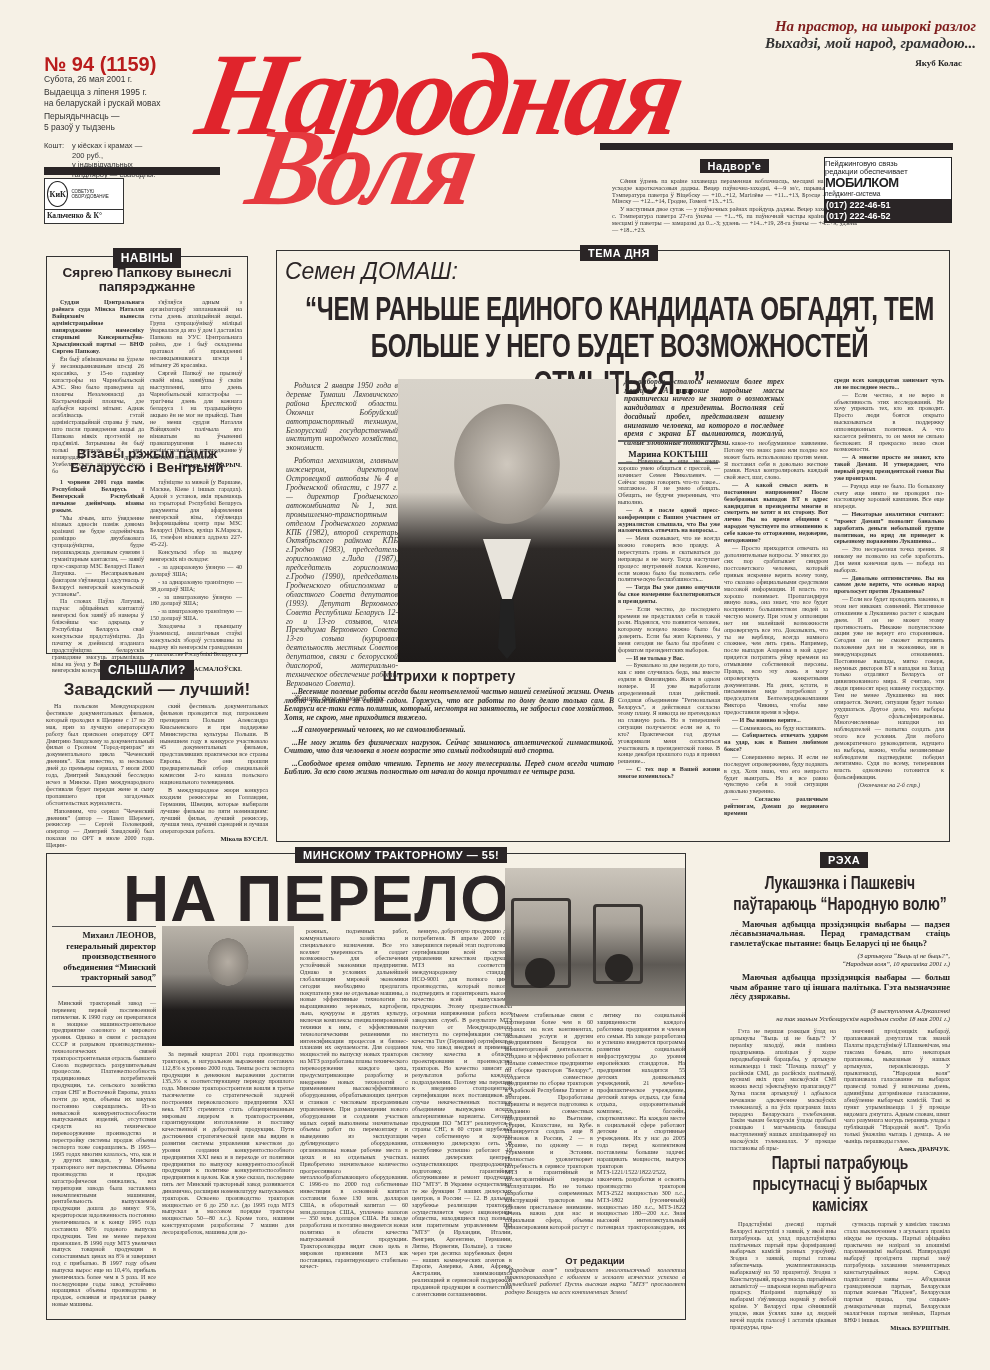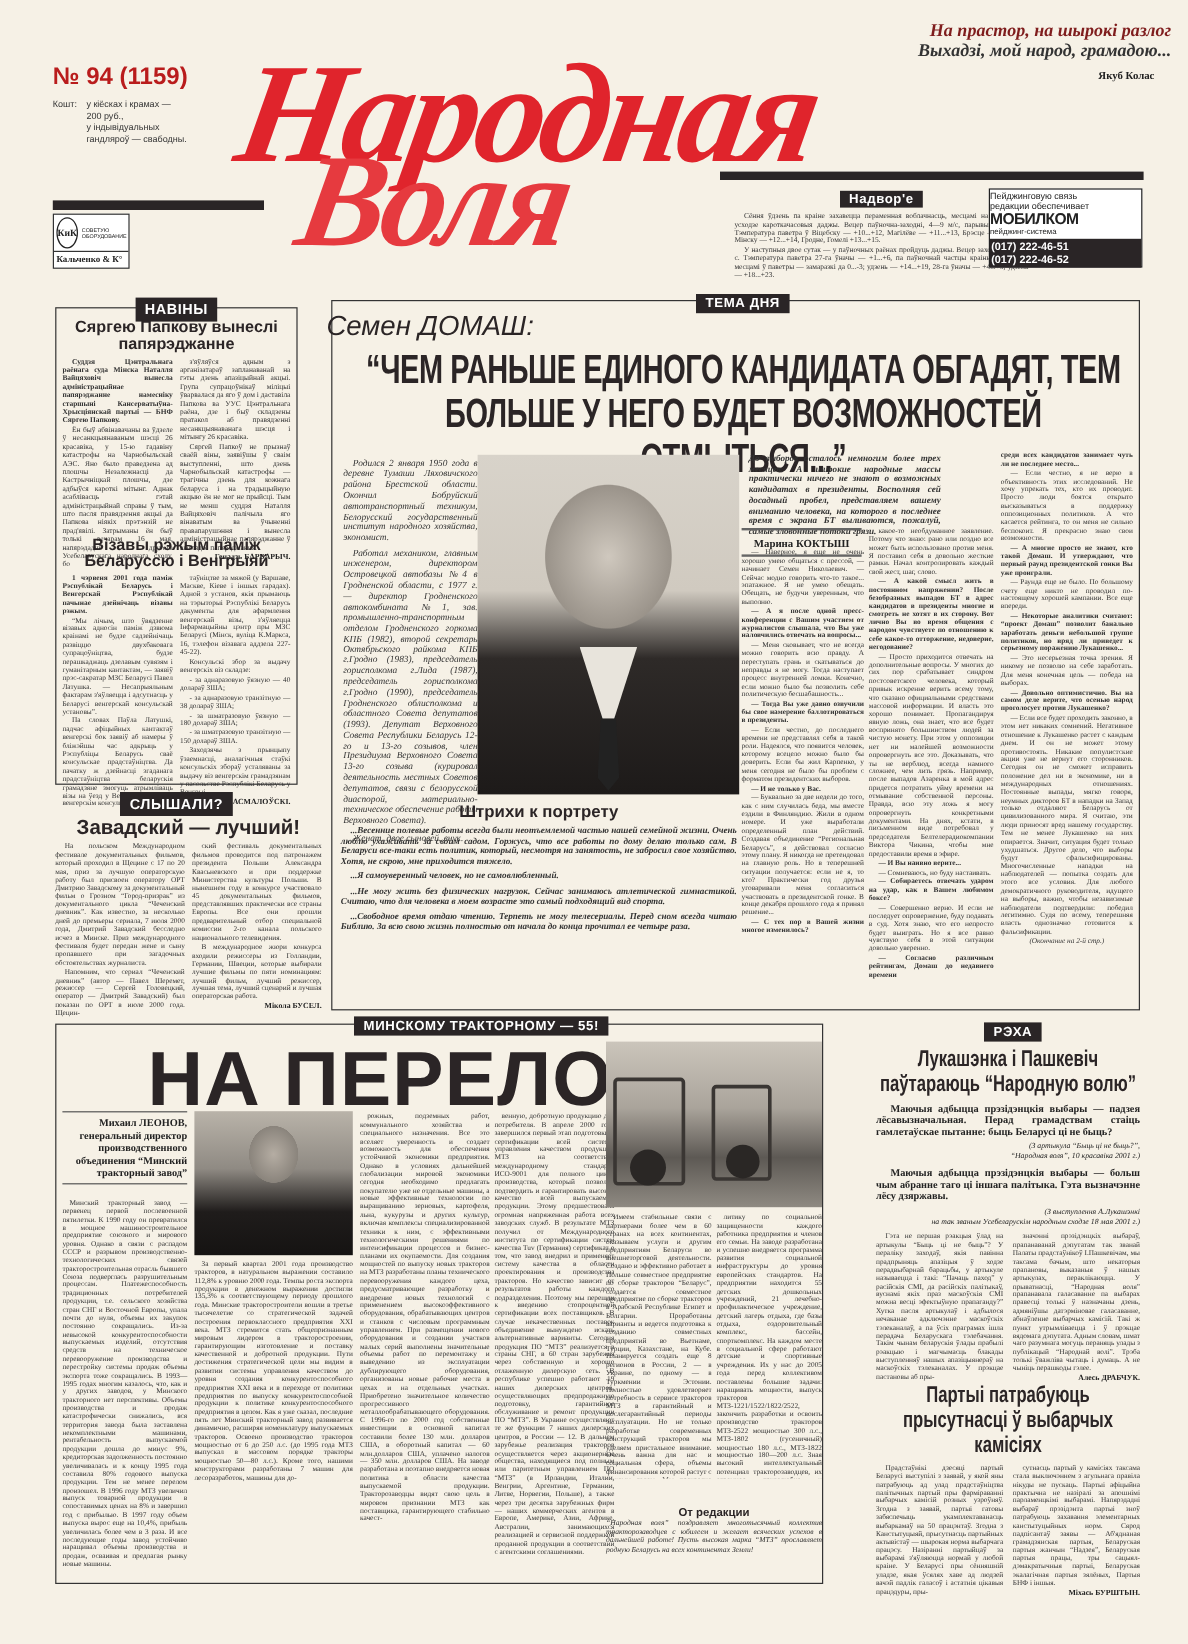--- a/index.html
+++ b/index.html
@@ -14,35 +14,42 @@
 .h-sans{font-family:"Liberation Sans",sans-serif;font-weight:bold;color:#2b2526;text-align:center}
 .sig{text-align:right;font-weight:bold;font-size:8.5px;font-family:"Liberation Serif",serif;color:#222}
 .photo{background:linear-gradient(180deg,#d8d2c8 0%,#a9a39a 40%,#5a5550 100%)}
 .cols2{display:grid;grid-template-columns:1fr 1fr;column-gap:10px}
 </style>
 </head>
 <body>
 
 <div class="abs" style="left:44px;top:54px;width:120px;">
   <div style="color:#b91c1c;font-family:'Liberation Sans',sans-serif;font-weight:bold;font-size:20px;line-height:20px">№ 94 (1159)</div>
+  <div class="sans" style="font-size:8.5px;line-height:11px;color:#333">
+    <div>Субота, 26 мая 2001 г.</div>
+    <div style="margin-top:2px">Выдаецца з ліпеня 1995 г.</div>
+    <div>на беларускай і рускай мовах</div>
+    <div style="margin-top:2px">Перыядычнасць —</div>
+    <div>5 разоў у тыдзень</div>
+  </div>
   <div class="sans" style="display:flex;font-size:7.5px;line-height:9.5px;color:#333;margin-top:8px">
     <span style="width:28px">Кошт:</span>
     <div>
       <div>у кіёсках і крамах —</div>
       <div>200 руб.,</div>
       <div>у індывідуальных</div>
       <div>гандляроў — свабодны.</div>
     </div>
   </div>
 </div>
 
 <div class="abs" style="left:44px;top:167px;width:176px;height:8px;background:#2a2526"></div>
 <div class="abs" style="left:600px;top:143px;width:353px;height:7px;background:#2a2526"></div>
 
-<div class="abs" style="left:44px;top:178px;width:64px;height:46px;border:1px solid #333;background:#fff">
+<div class="abs" style="left:44px;top:178px;width:80px;height:46px;border:1px solid #333;background:#fff">
   <div style="display:flex;align-items:center;padding:2px">
     <div style="width:26px;height:26px;border:1.5px solid #222;border-radius:50%;display:flex;align-items:center;justify-content:center;font-size:8px;font-weight:bold">КиК</div>
     <div style="font-size:4.5px;line-height:5px;margin-left:3px;font-family:'Liberation Sans',sans-serif">СОВЕТУЮ ОБОРУДОВАНИЕ</div>
   </div>
   <div style="border-top:1px solid #333;font-size:7.5px;font-weight:bold;padding:1px 2px;font-family:'Liberation Serif',serif">Кальченко &amp; К°</div>
 </div>
 
 <div class="abs" style="left:180px;top:40px;width:440px;height:180px">
   <div style="position:absolute;left:20px;top:0;font-family:'Liberation Serif',serif;font-weight:bold;font-style:italic;font-size:118px;line-height:110px;color:#e0242c;letter-spacing:-4px;transform:skewX(-10deg)">Народная</div>
   <div style="position:absolute;left:70px;top:72px;font-family:'Liberation Serif',serif;font-weight:bold;font-style:italic;font-size:110px;line-height:110px;color:#e63a3f;letter-spacing:-4px;transform:skewX(-10deg)">Воля</div>
@@ -122,21 +129,21 @@
     <div>
       <p>ский фестиваль документальных фильмов проводится под патронажем президента Польши Александра Квасьневского и при поддержке Министерства культуры Польши. В нынешнем году в конкурсе участвовало 45 документальных фильмов, представлявших практически все страны Европы. Все они прошли предварительный отбор специальной комиссии 2-го канала польского национального телевидения.</p>
       <p>В международное жюри конкурса входили режиссеры из Голландии, Германии, Швеции, которые выбирали лучшие фильмы по пяти номинациям: лучший фильм, лучший режиссер, лучшая тема, лучший сценарий и лучшая операторская работа.</p>
       <div class="sig" style="font-size:6.5px">Мікола БУСЕЛ.</div>
     </div>
   </div>
 </div>
 
 <div class="abs box" style="left:276px;top:250px;width:674px;height:592px;border-width:1.5px"></div>
 <div class="abs" style="left:580px;top:243px"><span class="rubric" style="font-size:11px;padding:2px 8px">ТЕМА ДНЯ</span></div>
-<div class="abs" style="left:272px;top:258px;font-family:'Liberation Sans',sans-serif;font-style:italic;font-size:23px;color:#2b2526">Семен ДОМАШ:</div>
+<div class="abs" style="left:285px;top:258px;font-family:'Liberation Sans',sans-serif;font-style:italic;font-size:23px;color:#2b2526">Семен ДОМАШ:</div>
 <div class="abs" style="left:300px;top:290px;width:900px;font-family:'Liberation Sans',sans-serif;font-weight:bold;font-size:34px;line-height:37px;color:#2b2526;text-align:center;transform:scaleX(.71);transform-origin:left top;letter-spacing:-.5px">“ЧЕМ РАНЬШЕ ЕДИНОГО КАНДИДАТА ОБГАДЯТ, ТЕМ БОЛЬШЕ У НЕГО БУДЕТ ВОЗМОЖНОСТЕЙ ОТМЫТЬСЯ...”</div>
 
 <div class="abs txt it" style="left:286px;top:382px;width:112px;font-size:7.8px;line-height:8.9px">
   <p>Родился 2 января 1950 года в деревне Тумаши Ляховичского района Брестской области. Окончил Бобруйский автотранспортный техникум, Белорусский государственный институт народного хозяйства, экономист.</p>
   <p style="margin-top:4px">Работал механиком, главным инженером, директором Островецкой автобазы №4 в Гродненской области, с 1977 г. — директор Гродненского автокомбината №1, зав. промышленно-транспортным отделом Гродненского горкома КПБ (1982), второй секретарь Октябрьского райкома КПБ г.Гродно (1983), председатель горисполкома г.Лида (1987), председатель горисполкома г.Гродно (1990), председатель Гродненского облисполкома и областного Совета депутатов (1993). Депутат Верховного Совета Республики Беларусь 12-го и 13-го созывов, член Президиума Верховного Совета 13-го созыва (курировал деятельность местных Советов депутатов, связи с белорусской диаспорой, материально-техническое обеспечение работы Верховного Совета).</p>
   <p style="margin-top:6px">Женат, двое сыновей, внук.</p>
 </div>
 
 <div class="abs photo" style="left:398px;top:379px;width:218px;height:283px;background:radial-gradient(ellipse 40% 35% at 50% 30%,#cfc8be 0%,#9a938a 60%,transparent 61%),linear-gradient(180deg,#d8d3ca 0%,#d0cac0 40%,#2e2a28 60%,#1d1a19 100%)">
   <div style="position:absolute;left:100px;top:170px;width:18px;height:110px;background:#222;clip-path:polygon(30% 0,70% 0,100% 90%,50% 100%,0 90%)"></div>

